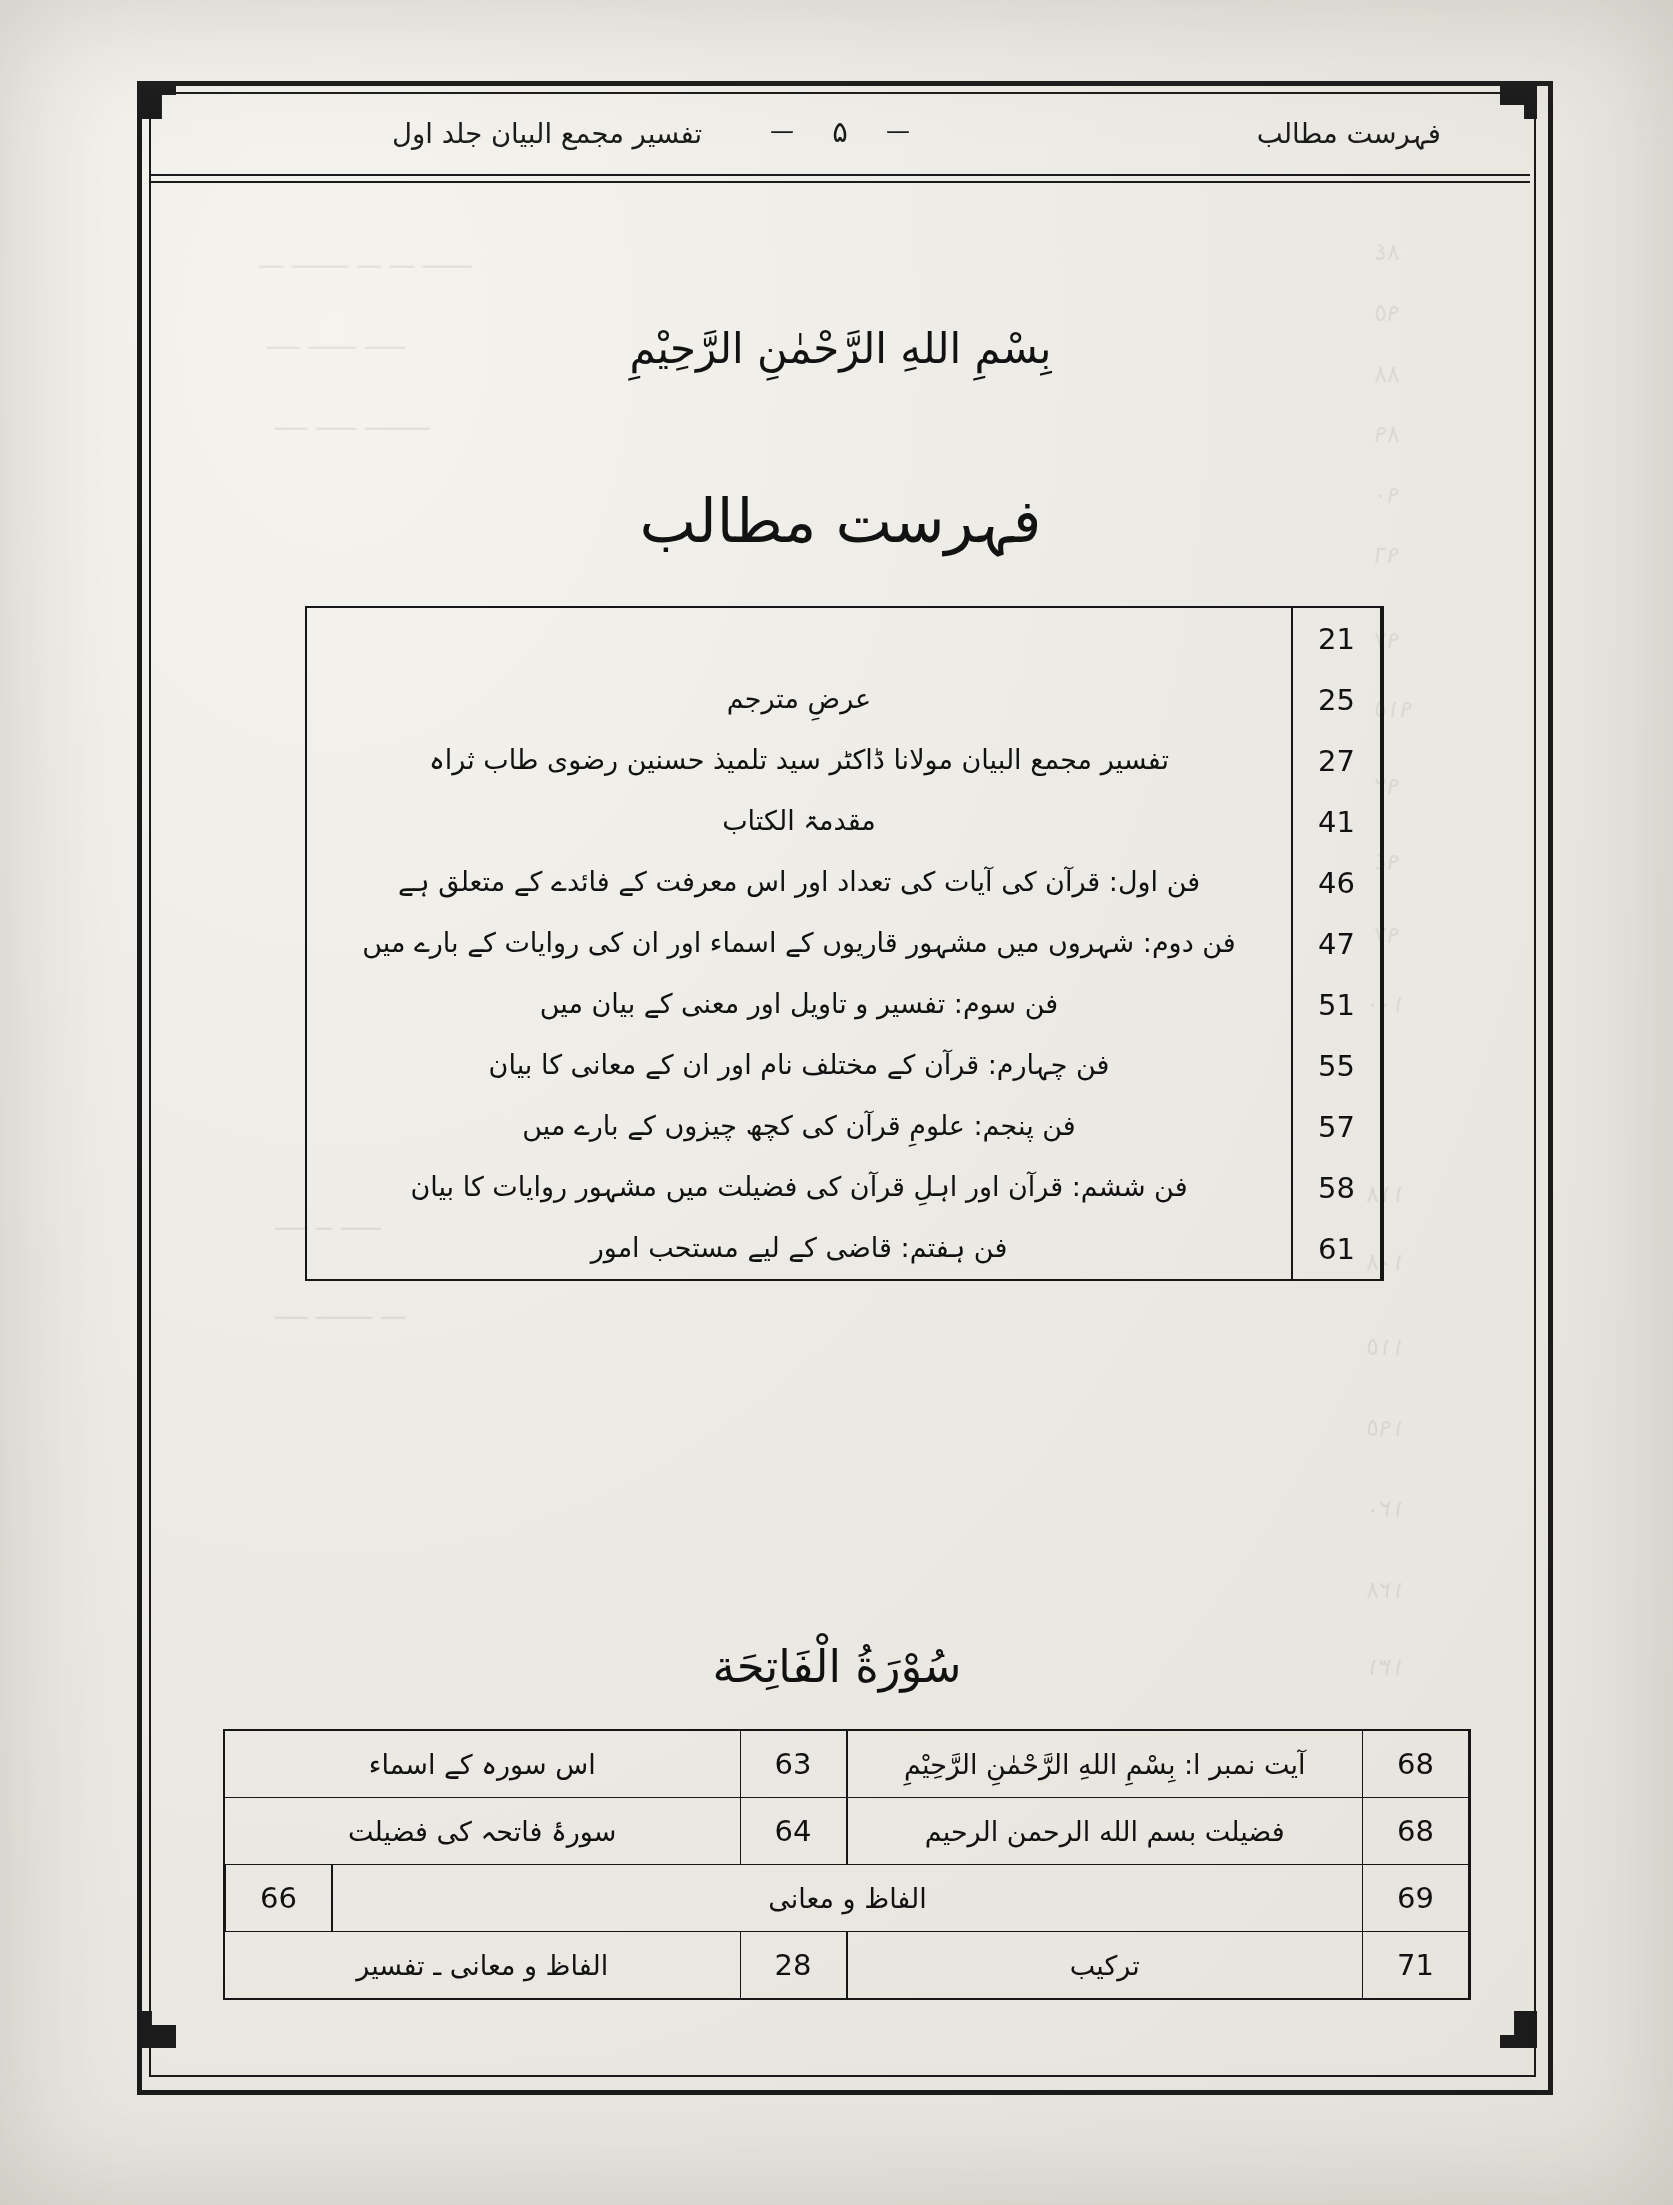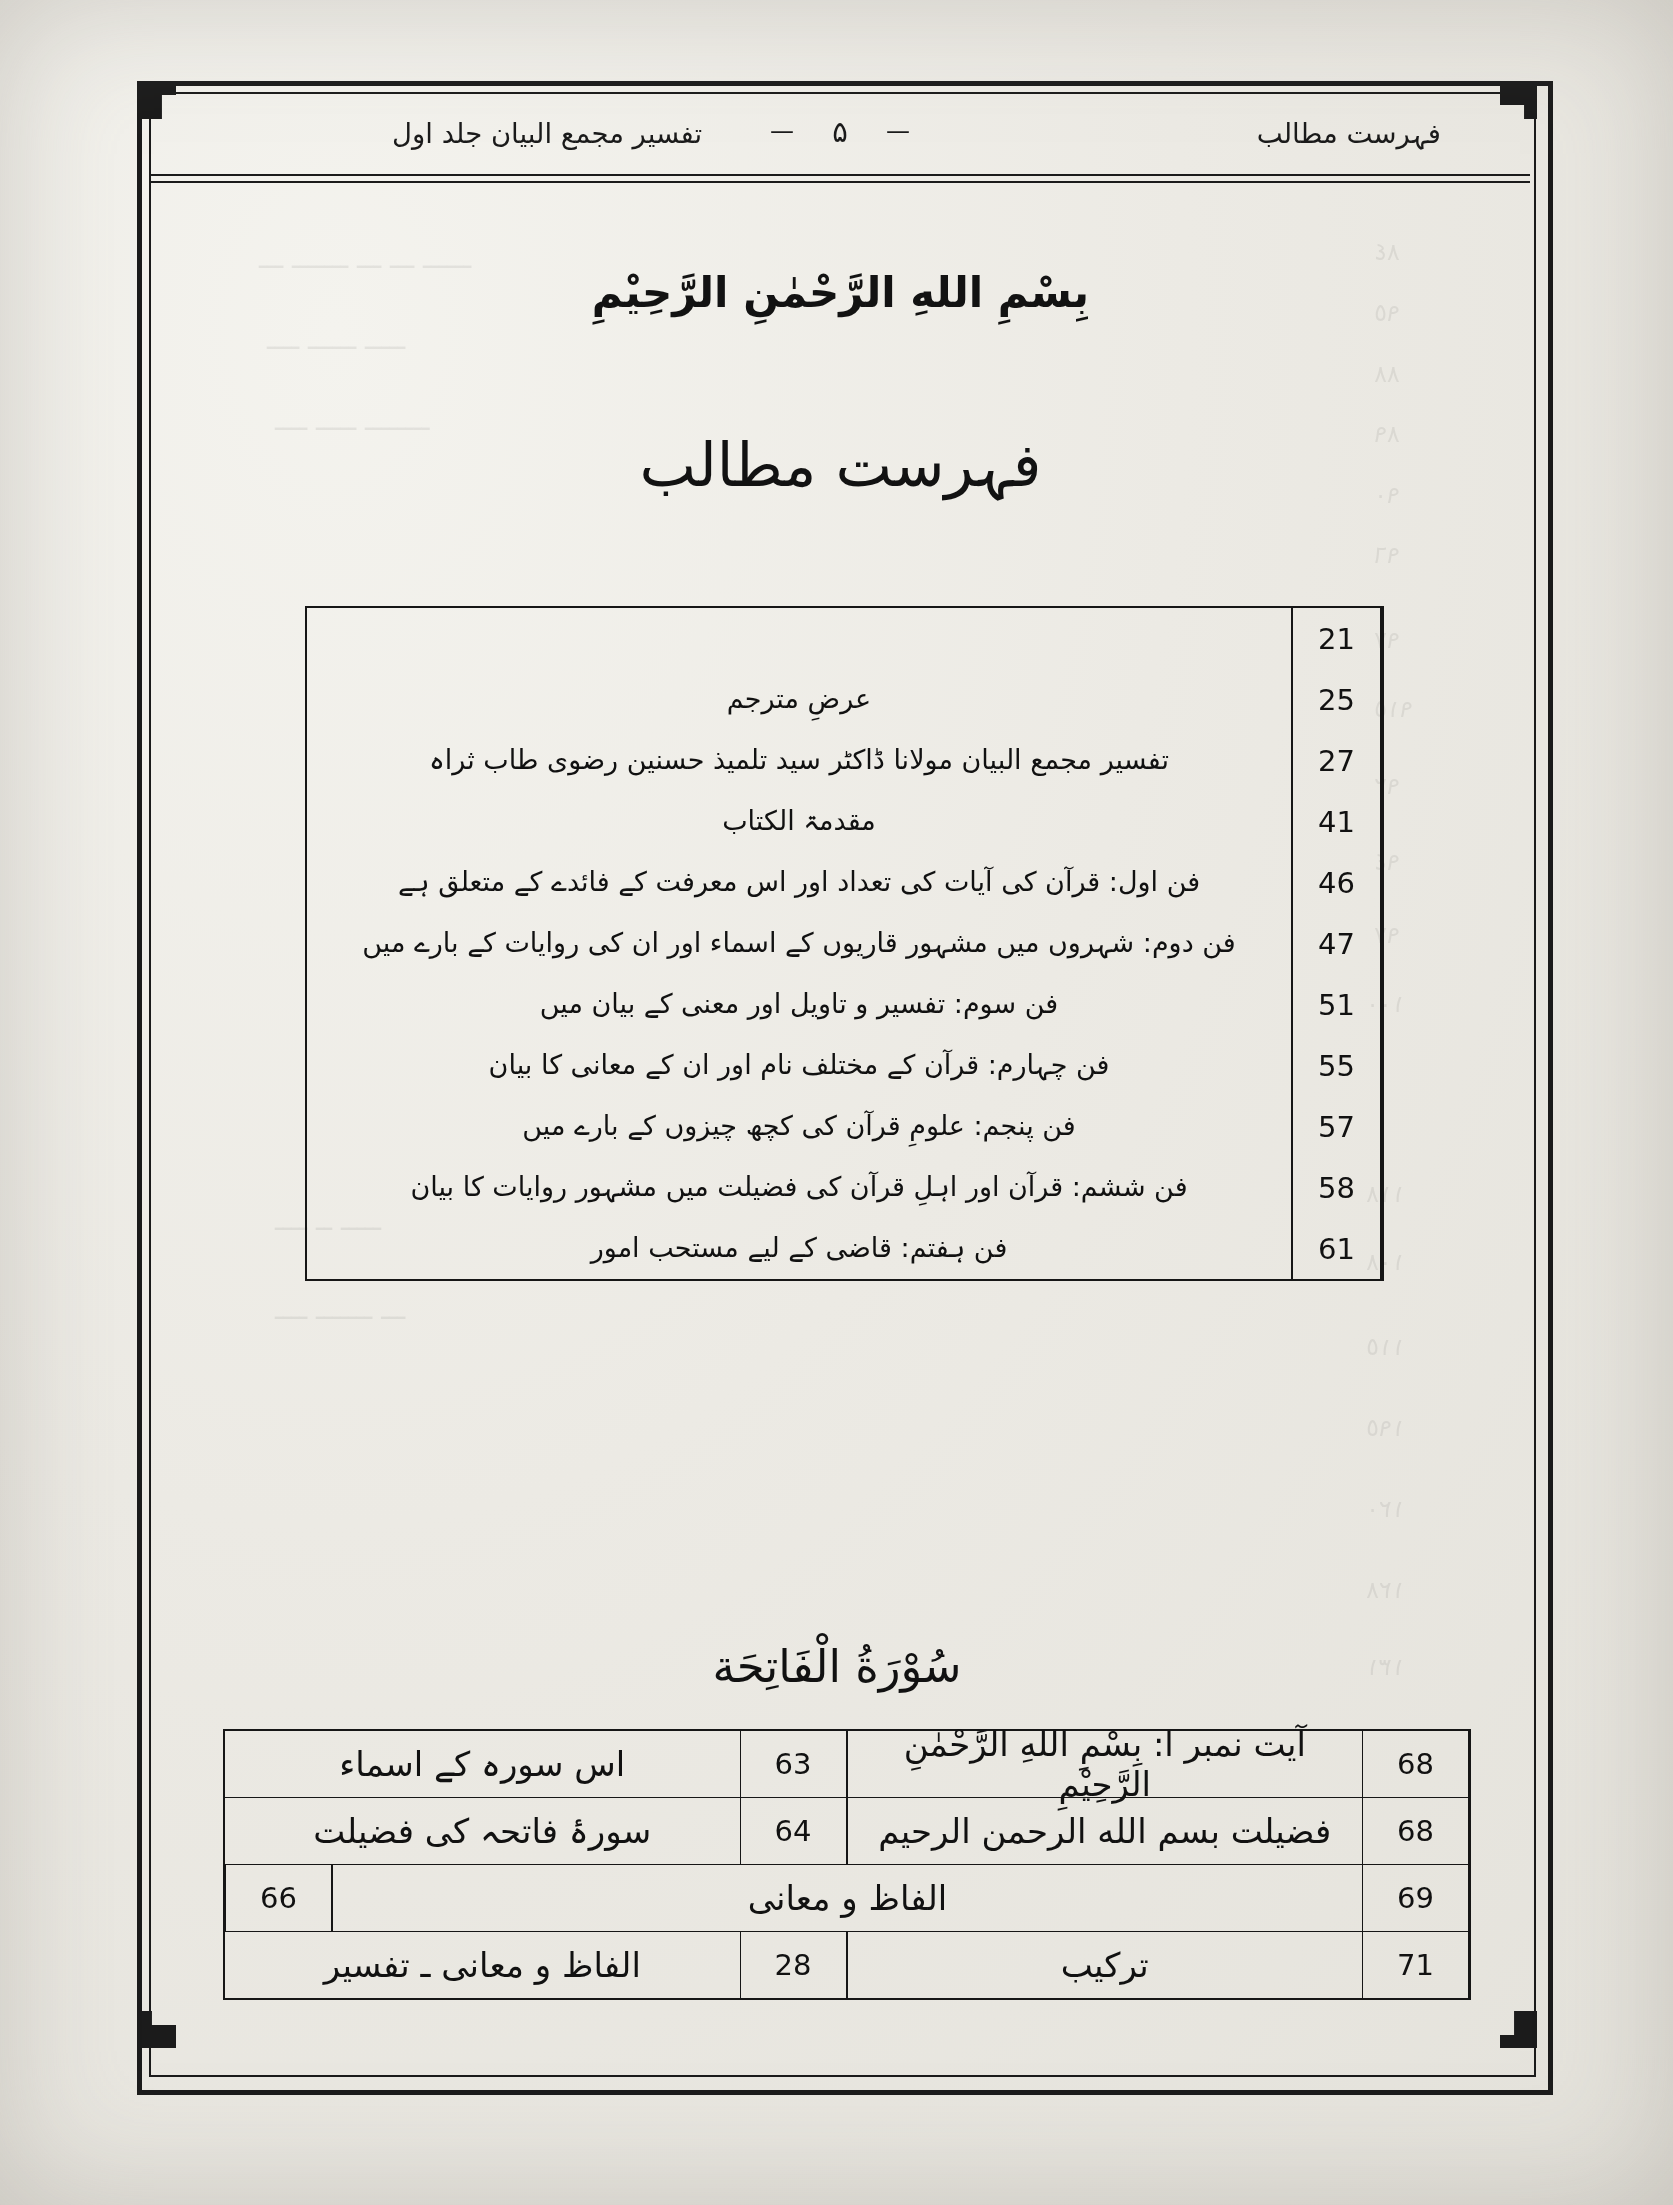--- a/index.html
+++ b/index.html
@@ -112,23 +112,22 @@
   .content {
     position: absolute;
     left: 194px; top: 226px;
     width: 1293px;
     direction: rtl;
     text-align: center;
     color: #121212;
   }
   .basmala {
     font-size: 42px;
-    margin-top: 42px;
+    margin-top: 98px;
     letter-spacing: 0.8px;
-    font-weight: bold;
   }
   .doc-title {
     font-size: 60px;
     margin-top: 113px;
     letter-spacing: 4.8px;
   }
 
   
   .toc-table {
     position: absolute;
@@ -195,21 +194,21 @@
     display: flex;
     height: 66px;
     border-bottom: 1.6px solid #161616;
   }
   .bt-row:last-child { border-bottom: 0; }
   .bt-cell-text {
     flex: 1 1 0;
     display: flex;
     align-items: center;
     justify-content: center;
-    font-size: 34px;
+    font-size: 27px;
     color: #111;
     padding: 0 16px;
     text-align: center;
   }
   .bt-cell-num {
     flex: 0 0 105px;
     display: flex;
     align-items: center;
     justify-content: center;
     font-size: 29px;

